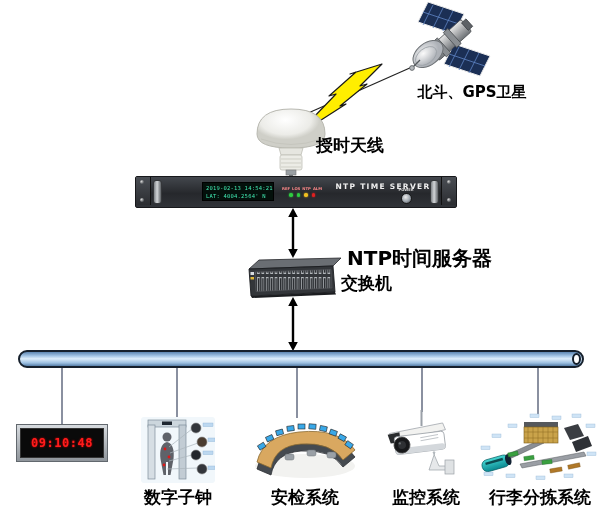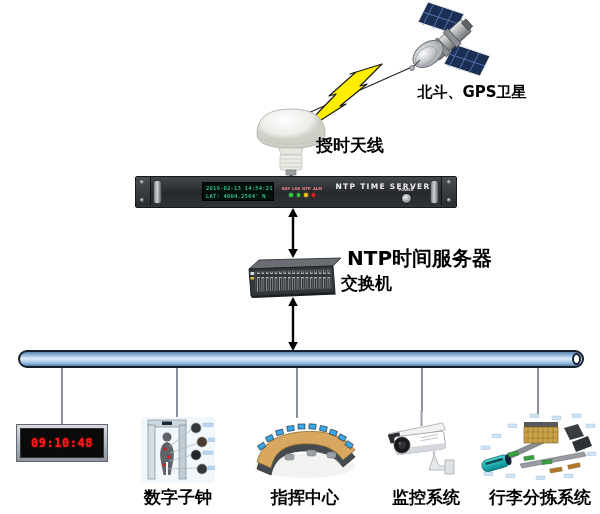--- a/index.html
+++ b/index.html
@@ -249,21 +249,21 @@
       <rect x="81" y="16" width="7" height="5" transform="rotate(20 84 18)"></rect>
       <rect x="90" y="21" width="7" height="5" transform="rotate(28 93 23)"></rect>
       <rect x="97" y="28" width="7" height="5" transform="rotate(35 100 30)"></rect>
     </g>
     <g fill="#9aa0a6" stroke="#6e7478" stroke-width="0.5">
       <rect x="36" y="40" width="9" height="6" rx="2"></rect>
       <rect x="58" y="36" width="9" height="6" rx="2"></rect>
       <rect x="78" y="38" width="9" height="6" rx="2"></rect>
     </g>
   </svg>
-  <div class="cn-label" style="left:260px;top:486px;width:90px;">指挥中心</div>
+  <div class="cn-label" style="left:260px;top:486px;width:90px;">安检系统</div>
 
   <svg class="abs" style="left:387px;top:410px;" width="74" height="74" viewBox="0 0 74 74">
     <rect x="33.5" y="0" width="2" height="16" fill="#9aa0a8"></rect>
     <g transform="rotate(-7 32 34)">
       <path d="M4,20 L58,16 L60,23 L6,28 Z" fill="#f2f2f0" stroke="#9aa0a6" stroke-width="0.7"></path>
       <path d="M2,21 L14,20 L14,30 L4,30 Z" fill="#2a2c2e"></path>
       <rect x="8" y="24" width="50" height="18" rx="3" fill="#ffffff" stroke="#9aa0a6" stroke-width="0.8"></rect>
       <rect x="8" y="36" width="50" height="6" rx="3" fill="#d4d8dc"></rect>
       <circle cx="15" cy="33" r="8" fill="#17181a" stroke="#444" stroke-width="0.8"></circle>
       <circle cx="15" cy="33" r="4" fill="#2e3033"></circle>

